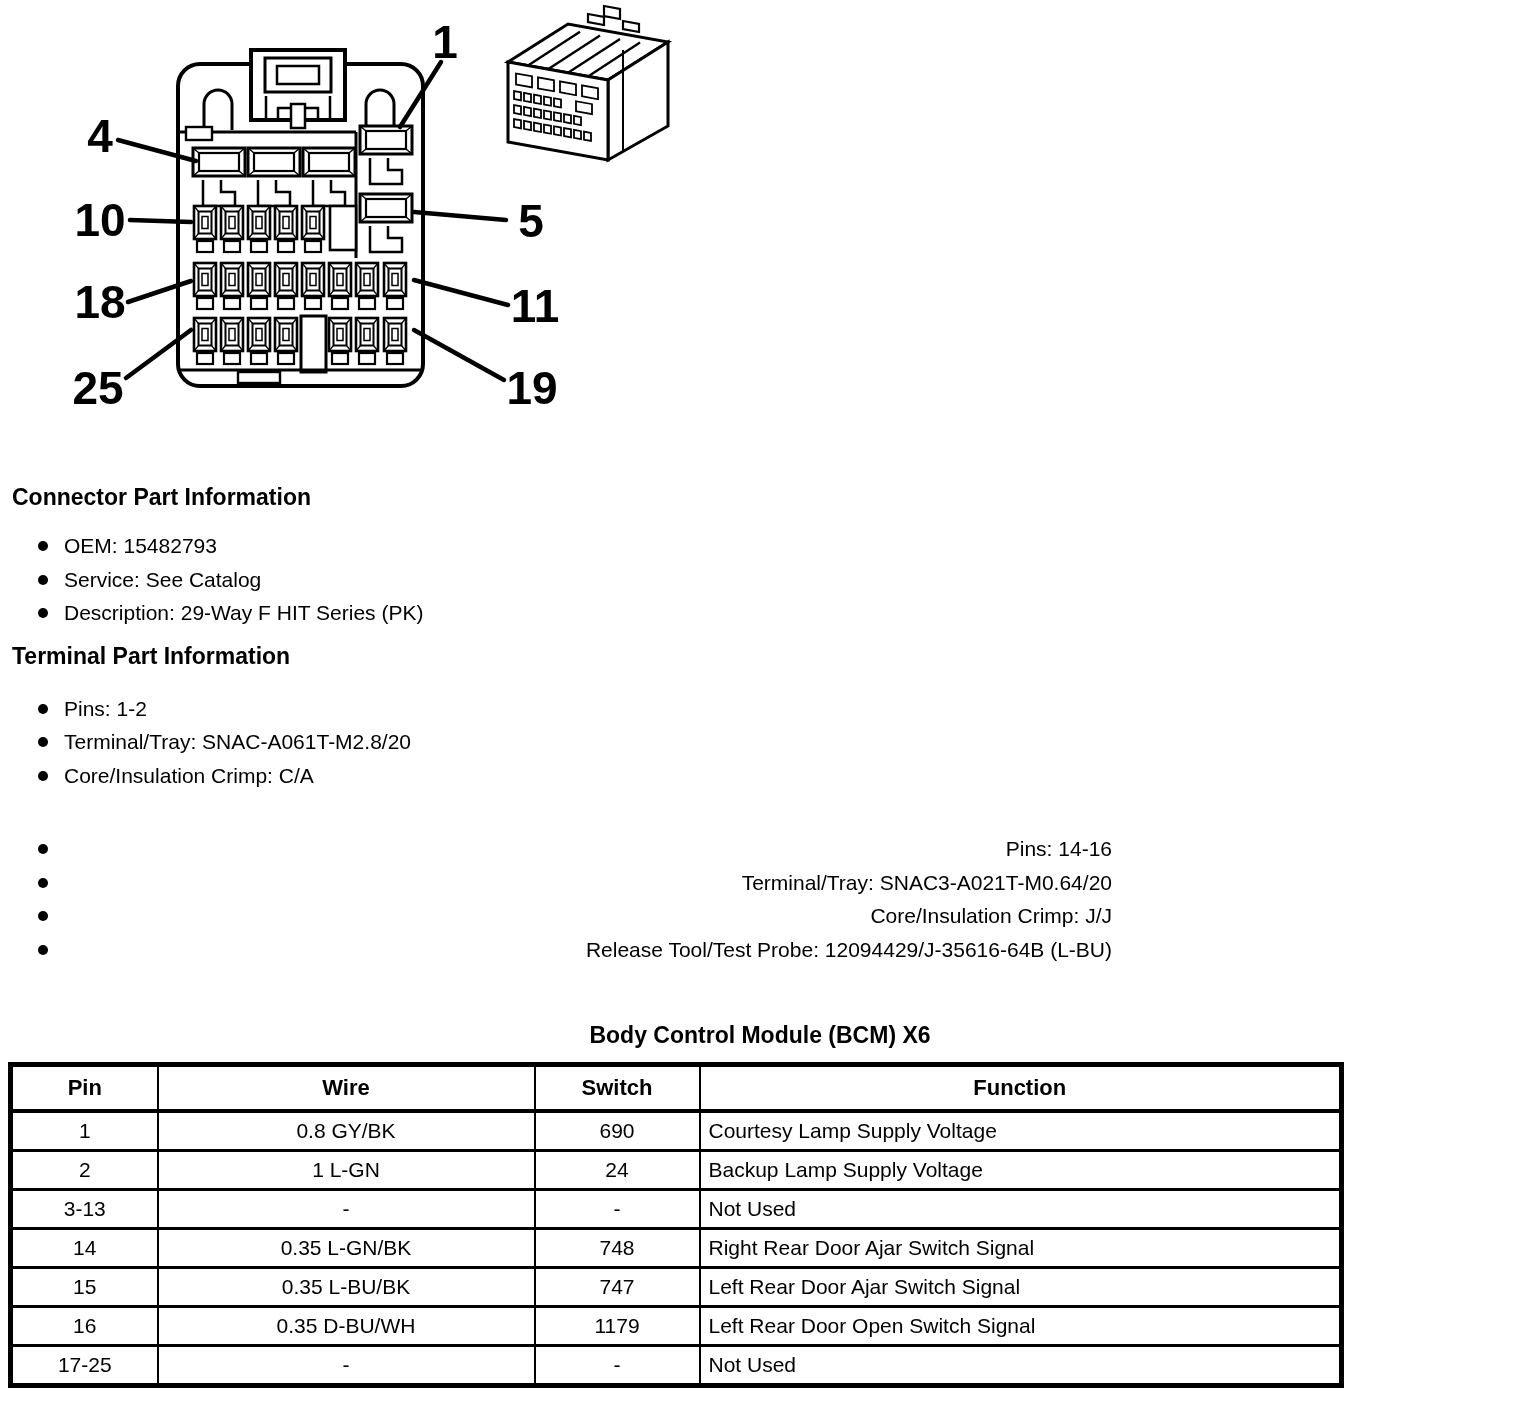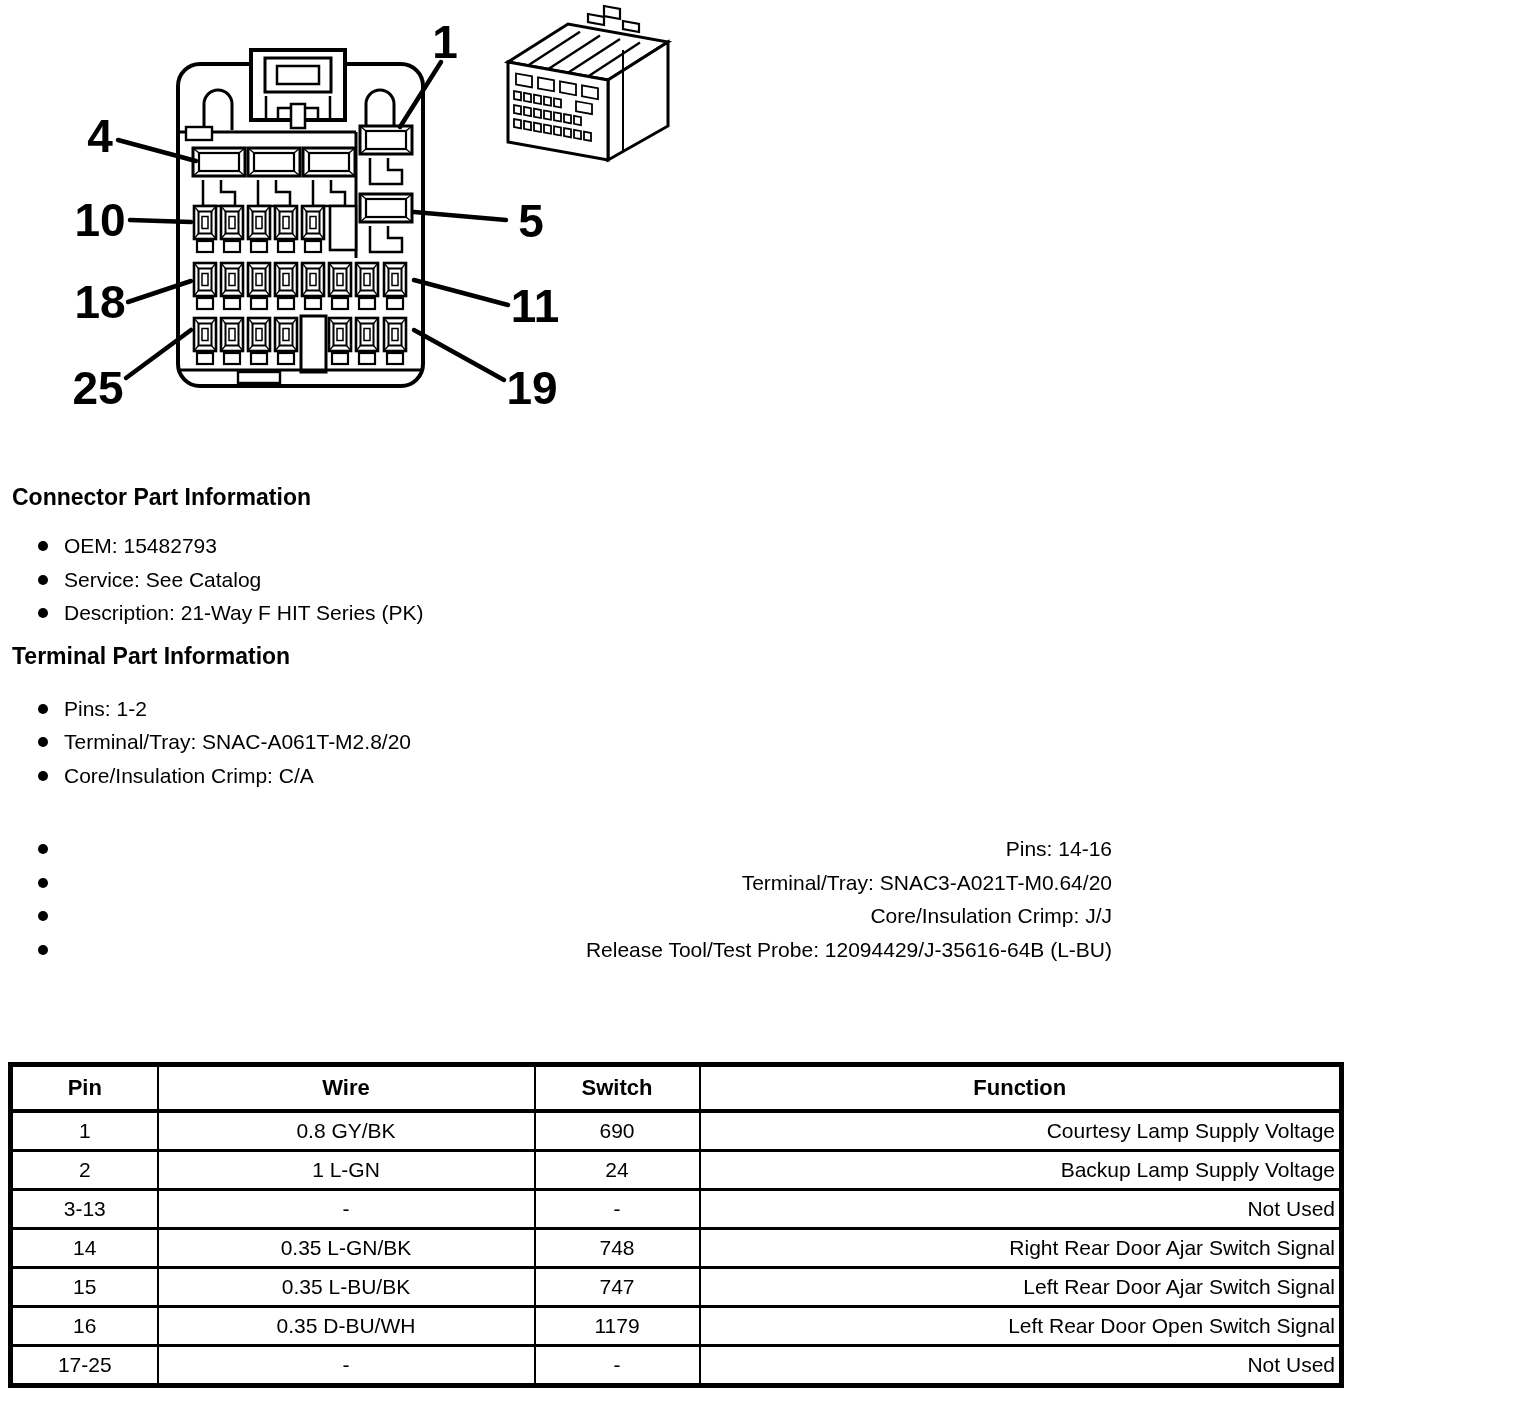--- a/index.html
+++ b/index.html
@@ -35,21 +35,21 @@
     font-size:21px; table-layout:fixed;
   }
   table.pin-table th, table.pin-table td {
     border:3px solid #000; border-left-width:2px; border-right-width:2px;
     text-align:center; padding:0 4px; overflow:hidden;
   }
   table.pin-table thead th {
     border-bottom-width:4px; font-weight:bold; font-size:22px; height:42px;
   }
   table.pin-table td { height:36px; }
-  table.pin-table td.fn { text-align:right; padding-left:8px;margin-top:11px; }
+  table.pin-table td.fn { text-align:left; padding-left:8px;margin-top:11px; }
 </style>
 </head>
 <body>
 
 <div class="page">
 
   <div class="diagram-wrap">
     <svg width="700" height="462" viewBox="0 0 700 462">
       <defs>
         <g id="cav-sm">
@@ -192,36 +192,37 @@
         </g>
       </g>
     </svg>
   </div>
 
   <div class="info">
     <h2 class="sec-heading">Connector Part Information</h2>
     <ul class="bullets">
       <li>OEM: 15482793</li>
       <li>Service: See Catalog</li>
-      <li>Description: 21-Way F HIT Series (PK)</li>
+      <li>Description: 29-Way F HIT Series (PK)</li>
     </ul>
     <h2 class="sec-heading second">Terminal Part Information</h2>
     <ul class="bullets">
       <li>Pins: 1-2</li>
       <li>Terminal/Tray: SNAC-A061T-M2.8/20</li>
       <li>Core/Insulation Crimp: C/A</li>
     </ul>
     <ul class="bullets grp2">
       <li>Pins: 14-16</li>
       <li>Terminal/Tray: SNAC3-A021T-M0.64/20</li>
       <li>Core/Insulation Crimp: J/J</li>
       <li>Release Tool/Test Probe: 12094429/J-35616-64B (L-BU)</li>
     </ul>
   </div>
 
+  <div class="table-title">Body Control Module (BCM) X6</div>
 
   <table class="pin-table">
     <colgroup>
       <col style="width:147px">
         <col style="width:377px">
         <col style="width:165px">
         <col>
     </colgroup>
     <thead>
       <tr>

